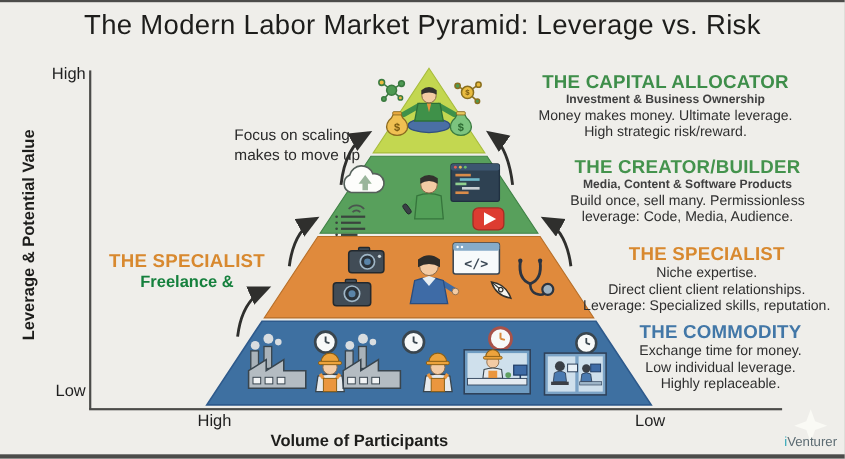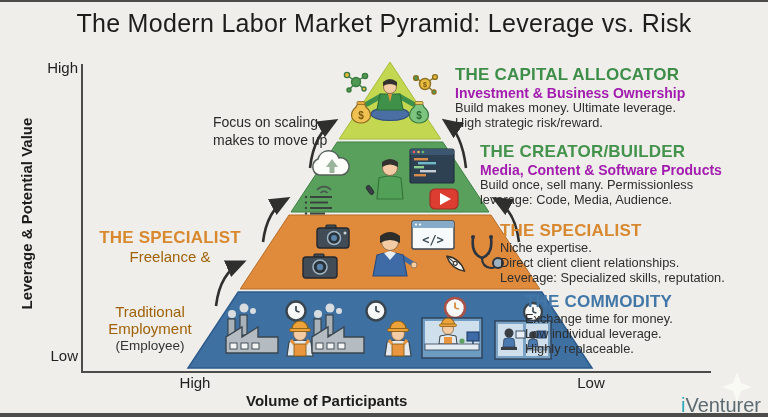--- a/index.html
+++ b/index.html
@@ -20,33 +20,33 @@
   #x-high{left:170px;top:374px;width:50px;text-align:center;}
   #x-low{left:566px;top:374px;width:50px;text-align:center;}
   #x-title{left:246px;top:392px;width:300px;text-align:left;font-size:15px;font-weight:bold;color:#1d1d1b;}
   
   #focus-note{left:213px;top:114px;width:170px;font-size:14px;line-height:1.25;color:#2a2a2a;}
   
   .lcall{text-align:center;line-height:1.16;}
   #left-specialist{left:90px;top:228px;width:160px;}
   #left-employment{left:78px;top:303px;width:144px;}
   .lcall .t{font-size:17px;font-weight:bold;letter-spacing:.2px;}
-  .lcall .b{font-size:15px;font-weight:normal;color:#a16207;}
+  .lcall .b{font-size:15px;font-weight:bold;color:#15803d;}
   .lcall .r{font-size:13.5px;color:#333;}
   
-  .callout{text-align:left;line-height:1.17;}
+  .callout{text-align:center;line-height:1.17;}
   .callout .t{font-size:17px;font-weight:bold;letter-spacing:.2px;}
-  .callout .s{font-size:14px;font-weight:bold;color:#a21caf;}
+  .callout .s{font-size:11px;font-weight:bold;color:#404040;}
   .callout .b{font-size:12.8px;color:#2e2e2e;}
   #co-capital{left:455px;top:65px;width:300px;}
   #co-creator{left:480px;top:142px;width:290px;}
   #co-specialist{left:500px;top:221px;width:285px;}
   #co-commodity{left:525px;top:292px;width:260px;}
   
-  #logo{right:7px;top:394px;font-size:20px;color:#5c6b72;margin-left:15px;}
+  #logo{right:7px;top:394px;font-size:12px;color:#5c6b72;margin-left:15px;}
   #logo .i{color:#2fa7b8;}
   #pyr{left:0;top:0;}
 </style>
 </head>
 <body>
 
 <div id="canvas">
 
   <svg id="pyr" class="abs" width="768" height="417" viewBox="0 0 768 417">
     <defs>
@@ -303,30 +303,25 @@
 
   <div id="focus-note" class="abs">
     <div>Focus on scaling</div>
     <div>makes to move up</div>
   </div>
 
   <div id="left-specialist" class="abs lcall">
     <div class="t" style="color: rgb(216, 137, 47);">THE SPECIALIST</div>
     <div class="b">Freelance &amp;</div>
   </div>
-  <div id="left-employment" class="abs lcall">
-    <div class="b">Traditional</div>
-    <div class="b">Employment</div>
-    <div class="r">(Employee)</div>
-  </div>
 
   <div id="co-capital" class="abs callout">
     <div class="t" style="color: rgb(62, 142, 74);">THE CAPITAL ALLOCATOR</div>
     <div class="s">Investment &amp; Business Ownership</div>
-    <div class="b">Build makes money. Ultimate leverage.</div>
+    <div class="b">Money makes money. Ultimate leverage.</div>
     <div class="b">High strategic risk/reward.</div>
 
   </div>
   <div id="co-creator" class="abs callout">
     <div class="t" style="color: rgb(68, 147, 77);">THE CREATOR/BUILDER</div>
     <div class="s">Media, Content &amp; Software Products</div>
     <div class="b">Build once, sell many. Permissionless</div>
     <div class="b">leverage: Code, Media, Audience.</div>
 
   </div>

